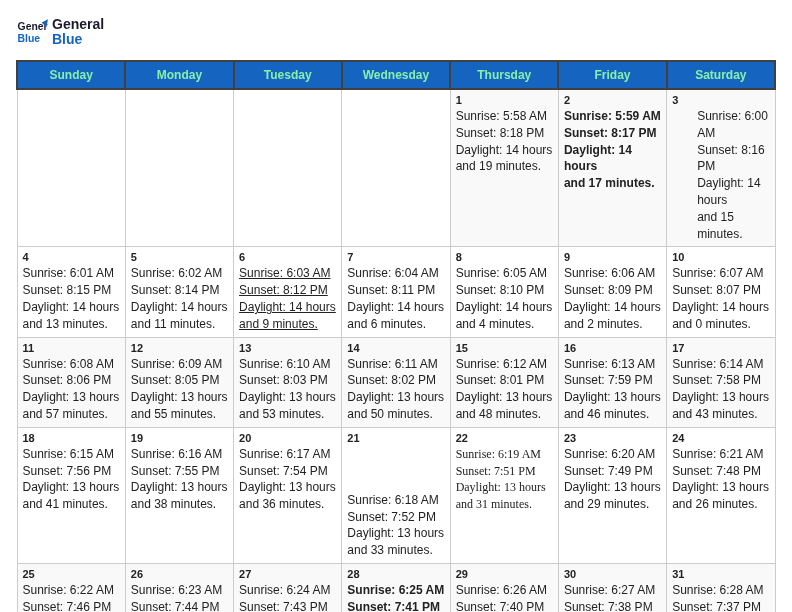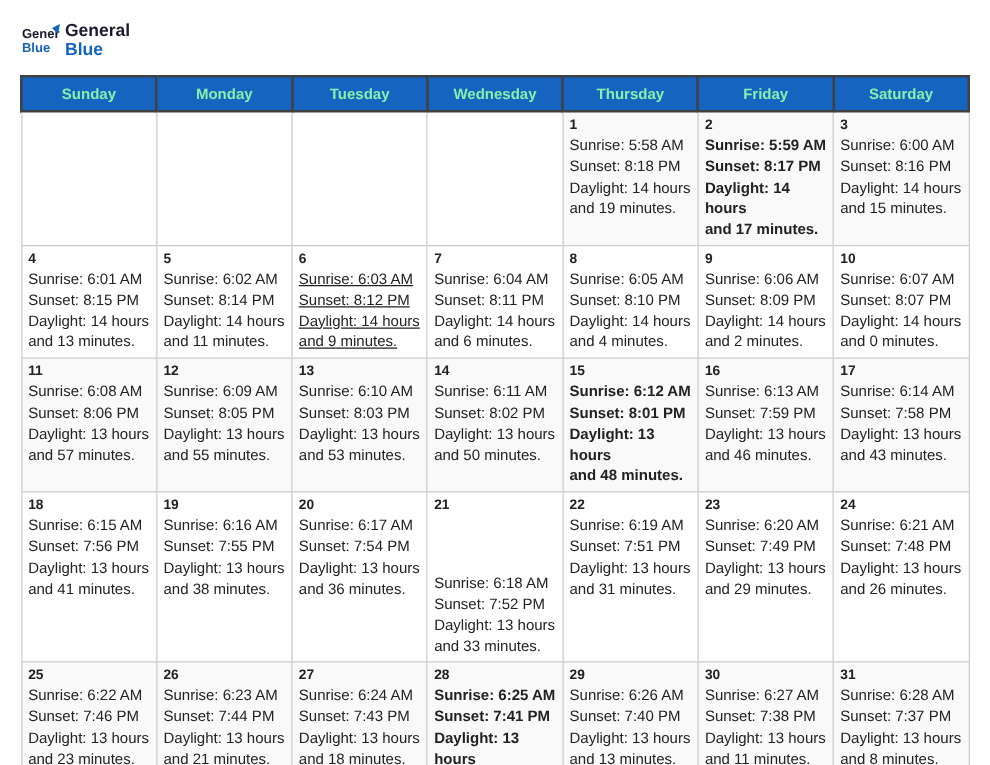--- a/index.html
+++ b/index.html
@@ -123,21 +123,21 @@
         </td>
         <td>
           <span class="day-number">2</span>
           <div class="day-info" style="white-space: pre-line; font-weight: bold;">Sunrise: 5:59 AM
 Sunset: 8:17 PM
 Daylight: 14 hours
 and 17 minutes.</div>
         </td>
         <td>
           <span class="day-number">3</span>
-          <div class="day-info" style="white-space: pre-line;">Sunrise: 6:00 AM
+          <div class="day-info" style="white-space: pre-line; margin-left: 25px;">Sunrise: 6:00 AM
 Sunset: 8:16 PM
 Daylight: 14 hours
 and 15 minutes.</div>
         </td>
       </tr>
       <tr>
         <td>
           <span class="day-number">4</span>
           <div class="day-info" style="white-space: pre-line;">Sunrise: 6:01 AM
 Sunset: 8:15 PM
@@ -211,21 +211,21 @@
         </td>
         <td>
           <span class="day-number">14</span>
           <div class="day-info" style="white-space: pre-line;">Sunrise: 6:11 AM
 Sunset: 8:02 PM
 Daylight: 13 hours
 and 50 minutes.</div>
         </td>
         <td>
           <span class="day-number">15</span>
-          <div class="day-info" style="white-space: pre-line; font-weight: bold;">Sunrise: 6:12 AM
+          <div class="day-info" style="white-space: pre-line;">Sunrise: 6:12 AM
 Sunset: 8:01 PM
 Daylight: 13 hours
 and 48 minutes.</div>
         </td>
         <td>
           <span class="day-number">16</span>
           <div class="day-info" style="white-space: pre-line;">Sunrise: 6:13 AM
 Sunset: 7:59 PM
 Daylight: 13 hours
 and 46 minutes.</div>
@@ -262,21 +262,21 @@
         </td>
         <td>
           <span class="day-number">21</span>
           <div class="day-info" style="white-space: pre-line; margin-top: 48px;">Sunrise: 6:18 AM
 Sunset: 7:52 PM
 Daylight: 13 hours
 and 33 minutes.</div>
         </td>
         <td>
           <span class="day-number">22</span>
-          <div class="day-info" style="white-space: pre-line;">Sunrise: 6:19 AM
+          <div class="day-info" style="white-space: pre-line; font-family: Liberation Serif, serif;">Sunrise: 6:19 AM
 Sunset: 7:51 PM
 Daylight: 13 hours
 and 31 minutes.</div>
         </td>
         <td>
           <span class="day-number">23</span>
           <div class="day-info" style="white-space: pre-line;">Sunrise: 6:20 AM
 Sunset: 7:49 PM
 Daylight: 13 hours
 and 29 minutes.</div>

